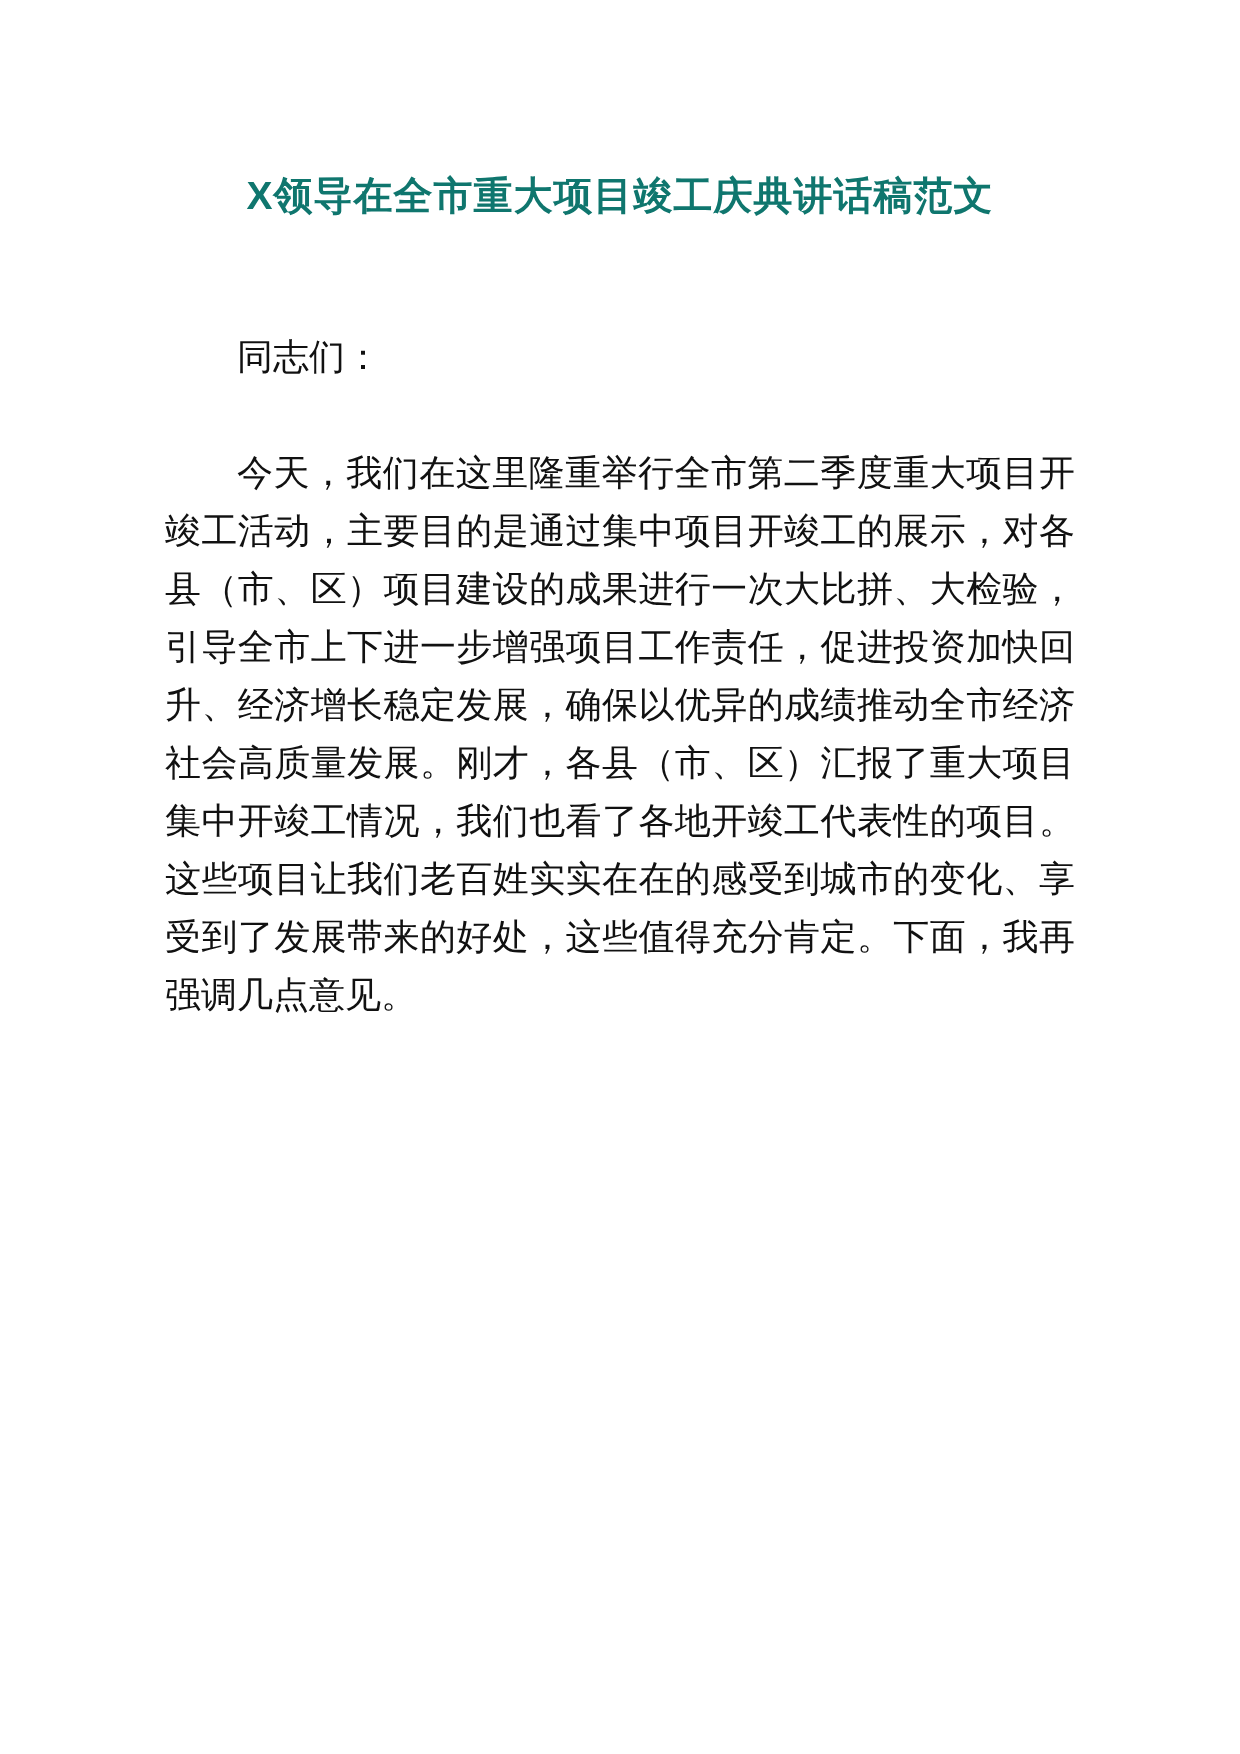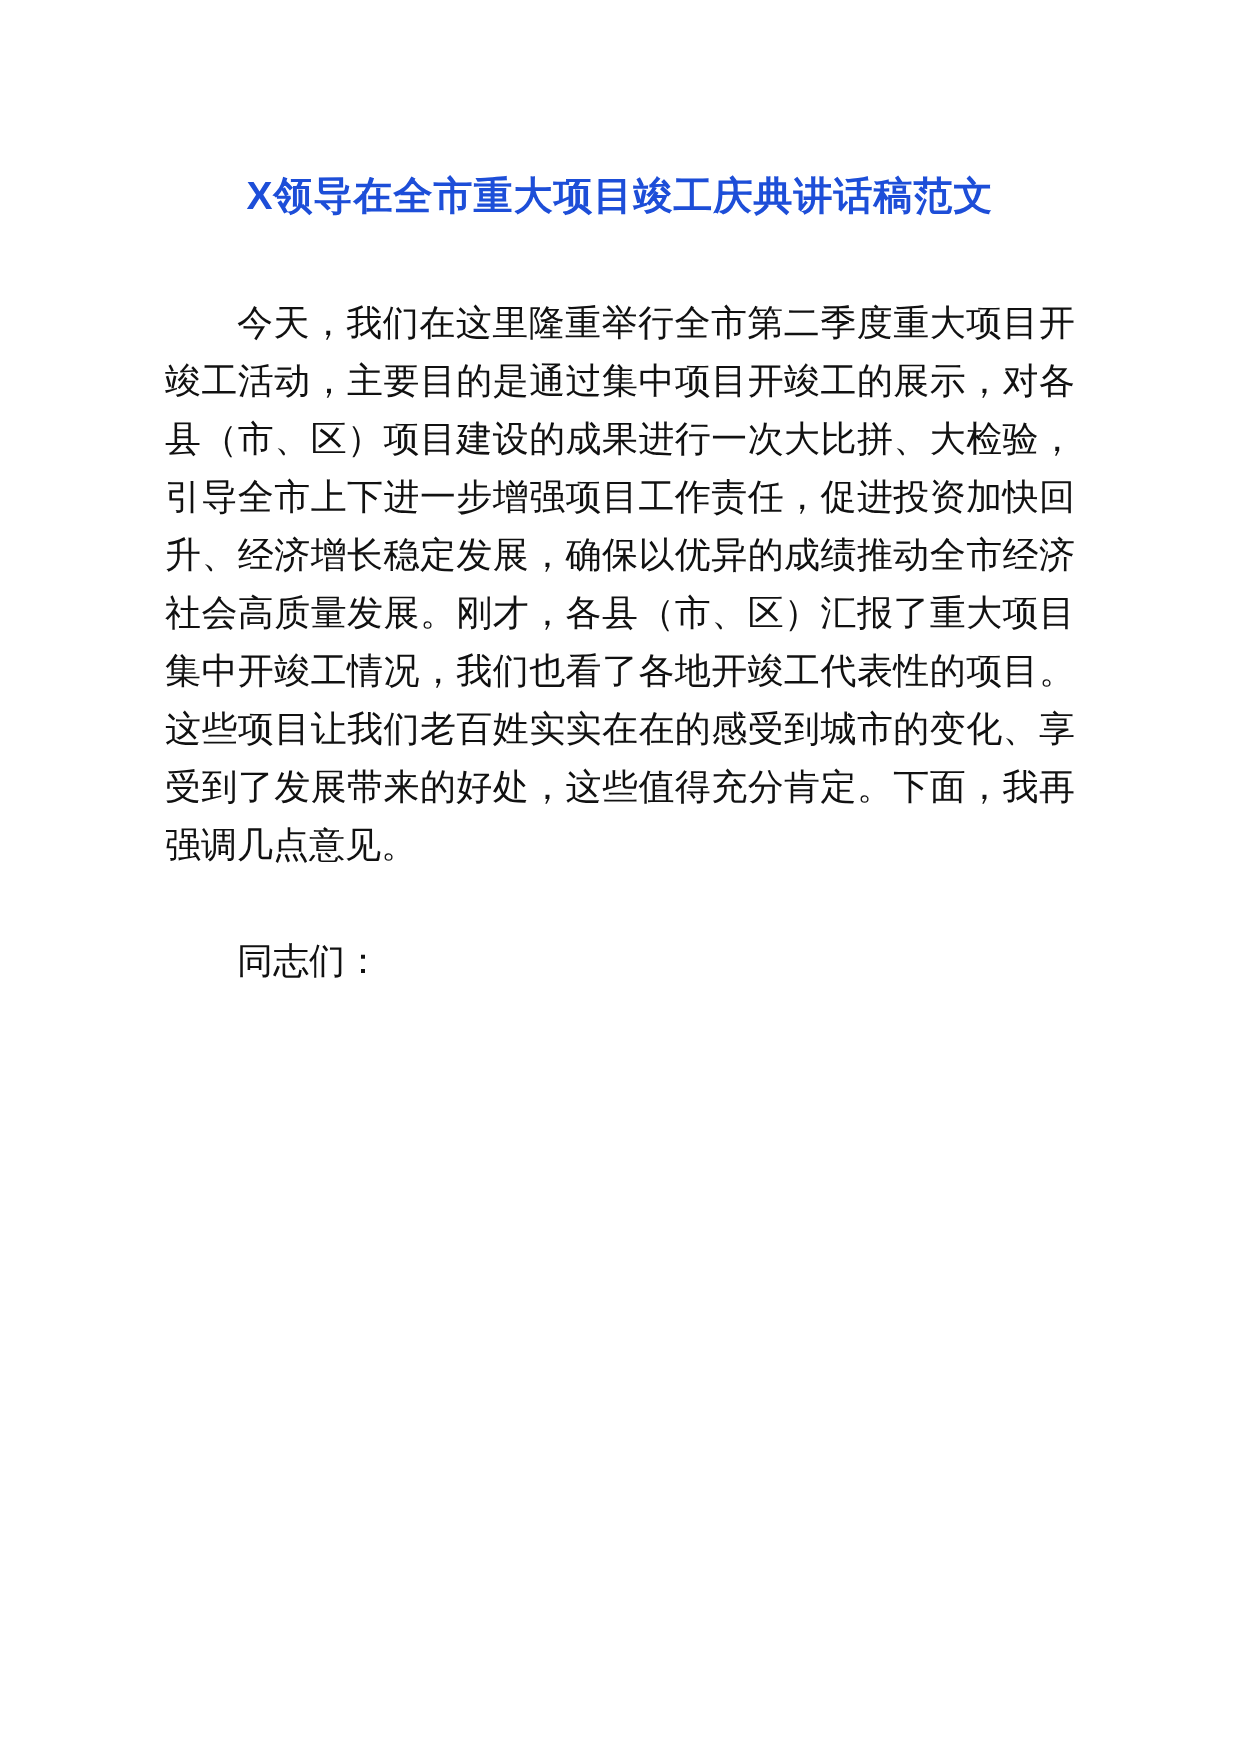--- a/index.html
+++ b/index.html
@@ -15,37 +15,37 @@
     color: #000000;
     padding: 172px 165px 0 165px;
     overflow: hidden;
   }
   .doc-title {
     font-size: 39px;
     font-weight: 700;
     line-height: 48px;
     text-align: center;
     letter-spacing: 1px;
-    margin-bottom: 74px;
-    color: #1d4ed8;
+    margin-bottom: 108px;
+    color: #0f766e;
   }
   .para {
     font-size: 36px;
     line-height: 58px;
     font-weight: 400;
     color: #111111;
     text-align: justify;
     text-indent: 2em;
     margin-bottom: 58px;
     word-break: break-all;
   }
 </style>
 </head>
 <body>
 
 <div class="page">
   <h1 class="doc-title">X领导在全市重大项目竣工庆典讲话稿范文</h1>
 
+  <p class="para">同志们：</p>
+
   <p class="para">今天，我们在这里隆重举行全市第二季度重大项目开竣工活动，主要目的是通过集中项目开竣工的展示，对各县（市、区）项目建设的成果进行一次大比拼、大检验，引导全市上下进一步增强项目工作责任，促进投资加快回升、经济增长稳定发展，确保以优异的成绩推动全市经济社会高质量发展。刚才，各县（市、区）汇报了重大项目集中开竣工情况，我们也看了各地开竣工代表性的项目。这些项目让我们老百姓实实在在的感受到城市的变化、享受到了发展带来的好处，这些值得充分肯定。下面，我再强调几点意见。</p>
-
-  <p class="para">同志们：</p>
 
 </div>
 
 </body></html>

